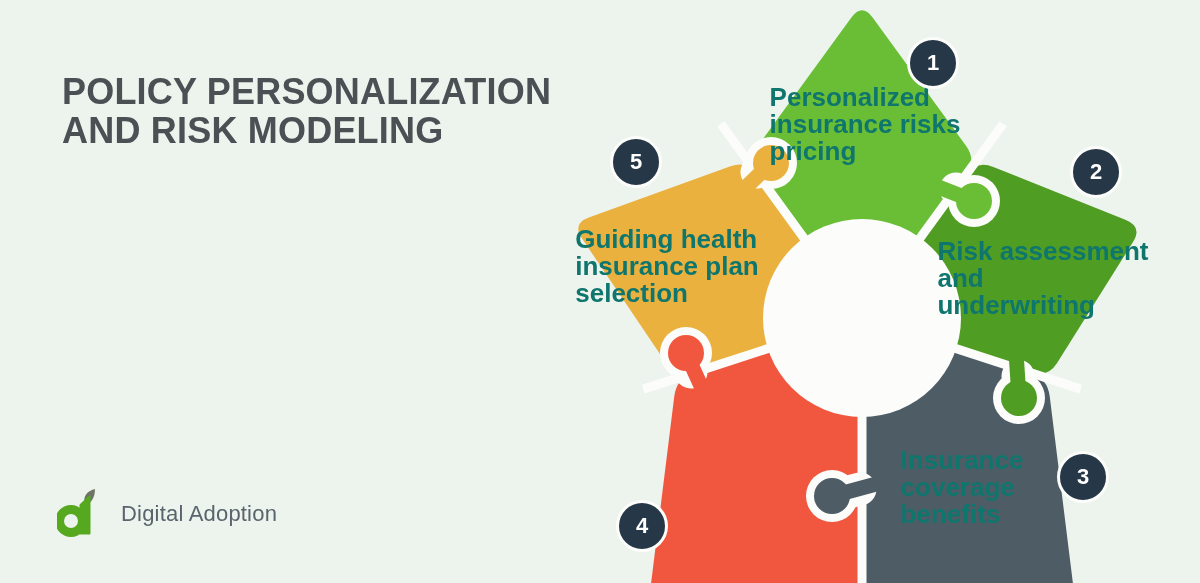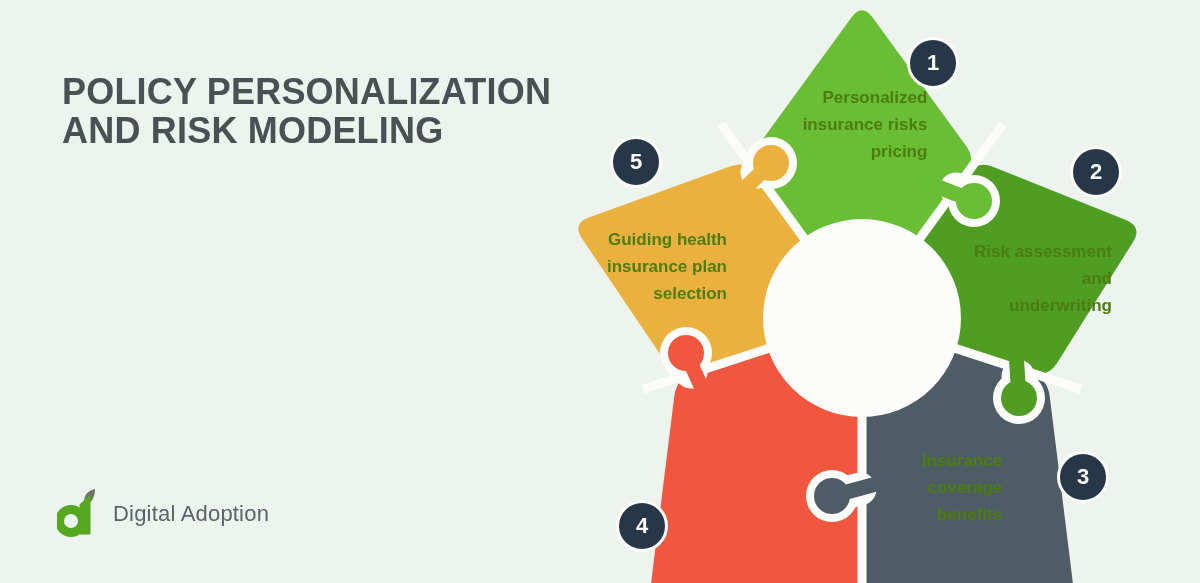--- a/index.html
+++ b/index.html
@@ -8,38 +8,38 @@
   .stage svg.puzzle{position:absolute;left:0;top:0;}
 
   .page-title{
     position:absolute;left:62px;top:72px;
     font-size:36px;font-weight:700;line-height:39px;letter-spacing:0.2px;
     color:#4B5054;
   }
 
   .piece-label{
     position:absolute;transform:translate(-50%,-50%);
-    text-align:right;color:#4d7c0f;font-weight:700;
-    font-size:17px;line-height:27px;white-space:nowrap;
+    text-align:left;color:#0f766e;font-weight:700;
+    font-size:26px;line-height:27px;white-space:nowrap;
   }
 
   .badge{
     position:absolute;transform:translate(-50%,-50%);
     box-sizing:border-box;width:52px;height:52px;border-radius:50%;
     border:3px solid #FCFDFA;background:#263747;
     display:flex;align-items:center;justify-content:center;
     color:#FFFFFF;font-size:22px;font-weight:700;
   }
 
   .logo{
     position:absolute;left:57px;top:489px;
     display:flex;align-items:center;
   }
   .logo-text{
-    font-size:22px;color:#5A646C;letter-spacing:0.2px;margin-left:12px;text-align:center;
+    font-size:22px;color:#5A646C;letter-spacing:0.2px;margin-left:20px;text-align:center;
   }
 </style>
 </head>
 <body>
 
 <div class="stage">
 
   <svg class="puzzle" width="1200" height="583" viewBox="0 0 1200 583">
 
     <path d="M 862 318 L 758 174.8 Q 747.4 160.2 758 145.7 L 851.4 17.5 Q 862 3 872.6 17.5 L 966 145.7 Q 976.6 160.2 966 174.8 Z" fill="#69BE35"></path>

